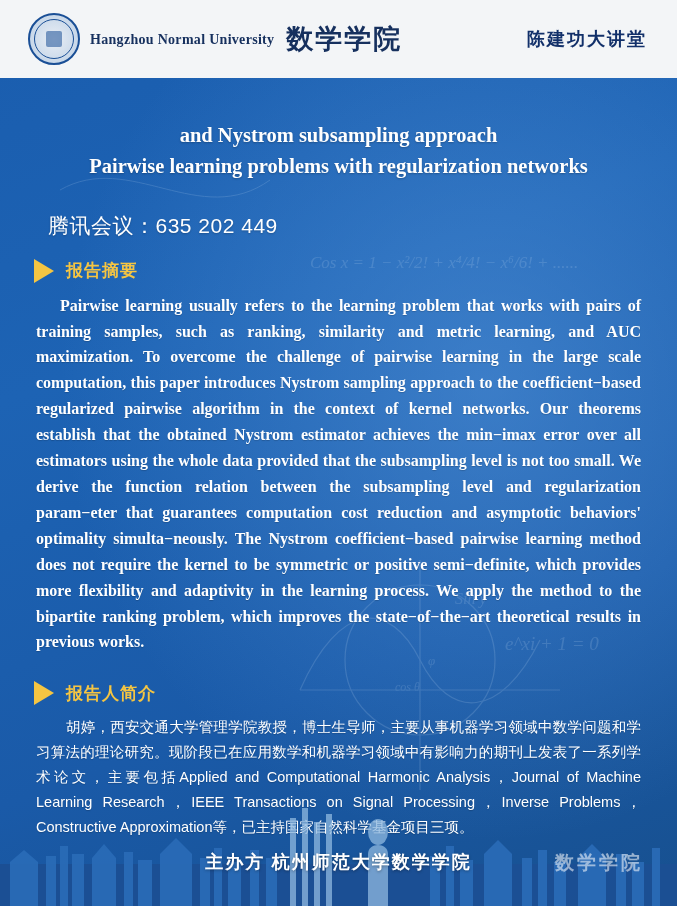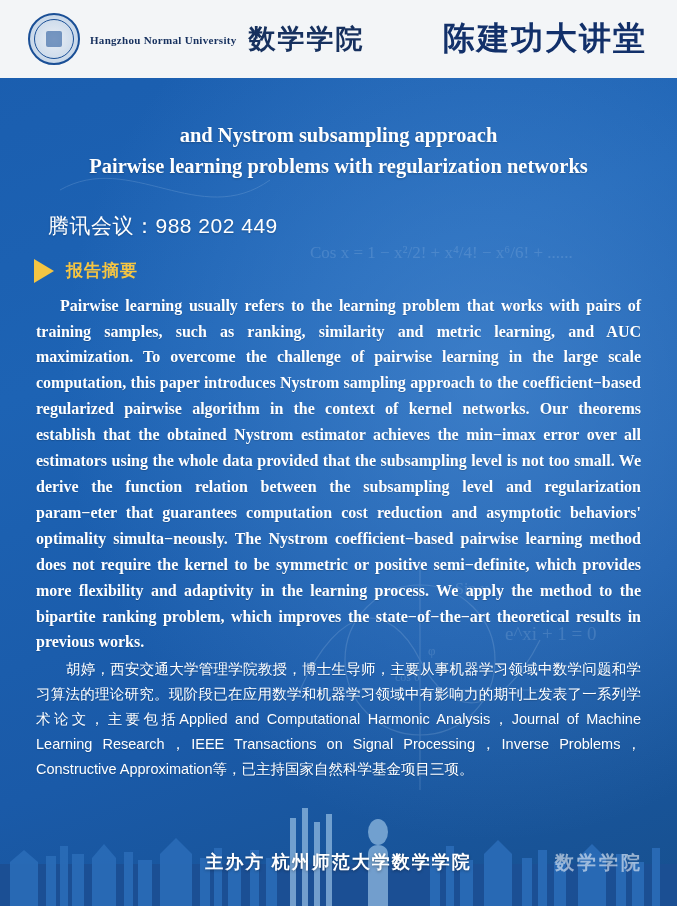--- a/index.html
+++ b/index.html
@@ -26,21 +26,23 @@
   .math-bg {
     position: absolute;
     inset: 0;
     pointer-events: none;
     opacity: 0.16;
     color: #cfe3f7;
   }
   .math-bg .m {
     position: absolute;
     font-family: "Liberation Serif", serif;
+    font-style: italic;
     white-space: nowrap;
+    margin-top: 10px;
   }
   
   .header {
     position: relative;
     height: 78px;
     background: #f3f5f7;
     display: flex;
     align-items: center;
     padding: 0 18px 0 28px;
     box-sizing: border-box;
@@ -88,39 +90,39 @@
   .uni-cn {
     font-family: "Liberation Serif", serif;
     font-weight: bold;
     font-size: 22px;
     color: #16305e;
     letter-spacing: 1px;
   }
   .uni-en {
     font-family: "Liberation Serif", serif;
     font-weight: bold;
-    font-size: 11px;
+    font-size: 14px;
     color: #16305e;
     letter-spacing: 0.3px;
     margin-top: 3px;
     text-align: center;
   }
   .dept-name {
     font-family: "Liberation Serif", serif;
     font-weight: bold;
     font-size: 27px;
     color: #16305e;
     margin-left: 12px;
     letter-spacing: 2px;
   }
   .lecture-brand {
     margin-left: auto;
     font-family: "Liberation Serif", serif;
     font-weight: bold;
-    font-size: 32px;
+    font-size: 18px;
     color: #12306a;
     letter-spacing: 2px;
     padding-right: 12px;
   }
   
   .title-block {
     margin: 42px 44px 0 44px;
     text-align: center;
     color: #ffffff;
     font-family: "Liberation Serif", serif;
@@ -269,29 +271,33 @@
     <div class="dept-name">数学学院</div>
     <div class="lecture-brand">陈建功大讲堂</div>
   </div>
 
   <div class="title-block">
     <div>and Nystrom subsampling approach</div>
     <div>Pairwise learning problems with regularization networks</div>
   </div>
 
   <div class="meta">
-    <div class="meta-line">腾讯会议：988 202 449</div>
+    <div class="meta-line">腾讯会议：635 202 449</div>
   </div>
 
   <div class="section-head">
     <div class="tri"></div>
     <div class="section-title">报告摘要</div>
   </div>
   <div class="abstract">Pairwise learning usually refers to the learning problem that works with pairs of training samples, such as ranking, similarity and metric learning, and AUC maximization. To overcome the challenge of pairwise learning in the large scale computation, this paper introduces Nystrom sampling approach to the coefficient−based regularized pairwise algorithm in the context of kernel networks. Our theorems establish that the obtained Nystrom estimator achieves the min−imax error over all estimators using the whole data provided that the subsampling level is not too small. We derive the function relation between the subsampling level and regularization param−eter that guarantees computation cost reduction and asymptotic behaviors' optimality simulta−neously. The Nystrom coefficient−based pairwise learning method does not require the kernel to be symmetric or positive semi−definite, which provides more flexibility and adaptivity in the learning process. We apply the method to the bipartite ranking problem, which improves the state−of−the−art theoretical results in previous works.</div>
 
+  <div class="section-head" style="margin-top:26px;">
+    <div class="tri"></div>
+    <div class="section-title">报告人简介</div>
+  </div>
   <div class="bio">胡婷，西安交通大学管理学院教授，博士生导师，主要从事机器学习领域中数学问题和学习算法的理论研究。现阶段已在应用数学和机器学习领域中有影响力的期刊上发表了一系列学术论文，主要包括Applied and Computational Harmonic Analysis，Journal of Machine Learning Research，IEEE Transactions on Signal Processing，Inverse Problems，Constructive Approximation等，已主持国家自然科学基金项目三项。</div>
 
   <div class="footer">
     <div class="skyline">
       <svg width="677" height="118" viewBox="0 0 677 118">
         <g fill="#1b4f93" opacity="0.95">
           <rect x="0" y="76" width="677" height="42"></rect>
         </g>
         <g fill="#2a6cb8" opacity="0.9">
           <path d="M10 118 L10 74 L24 62 L38 74 L38 118 Z"></path>

